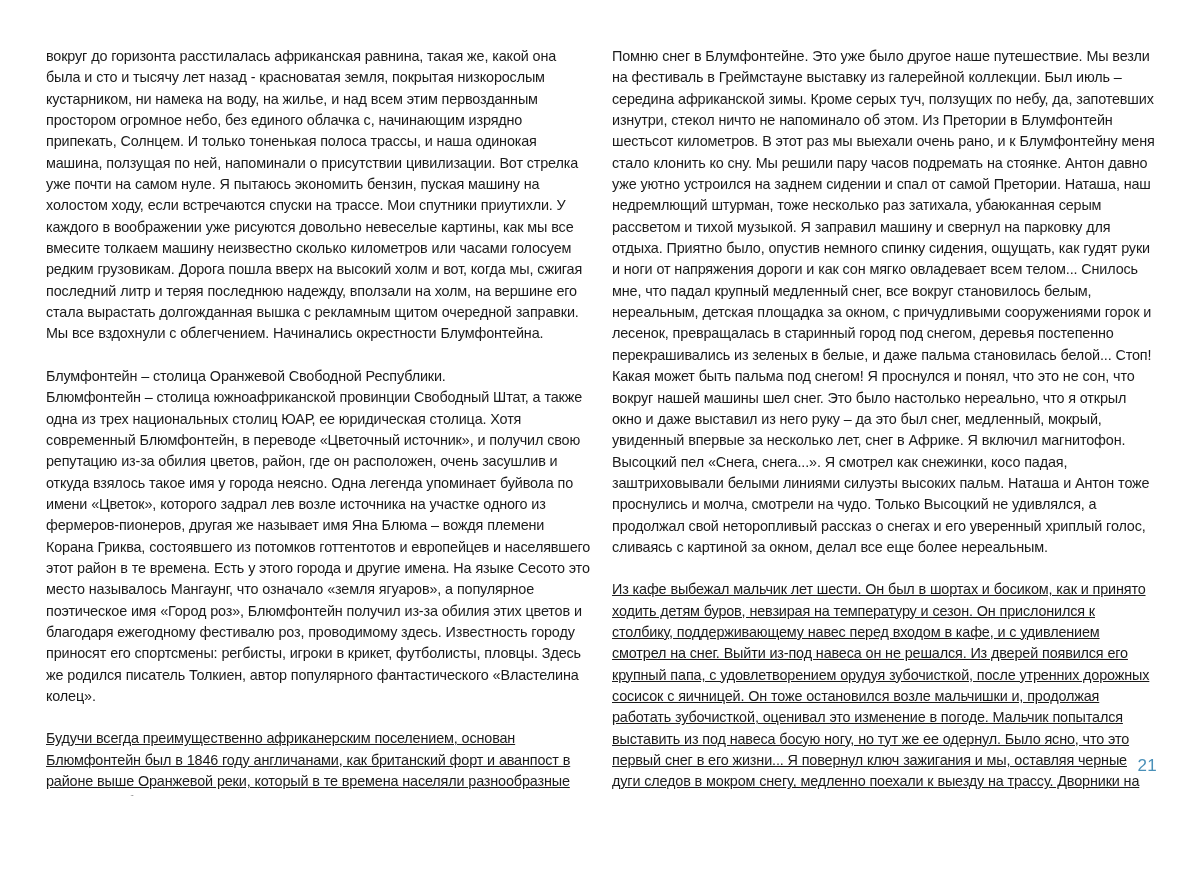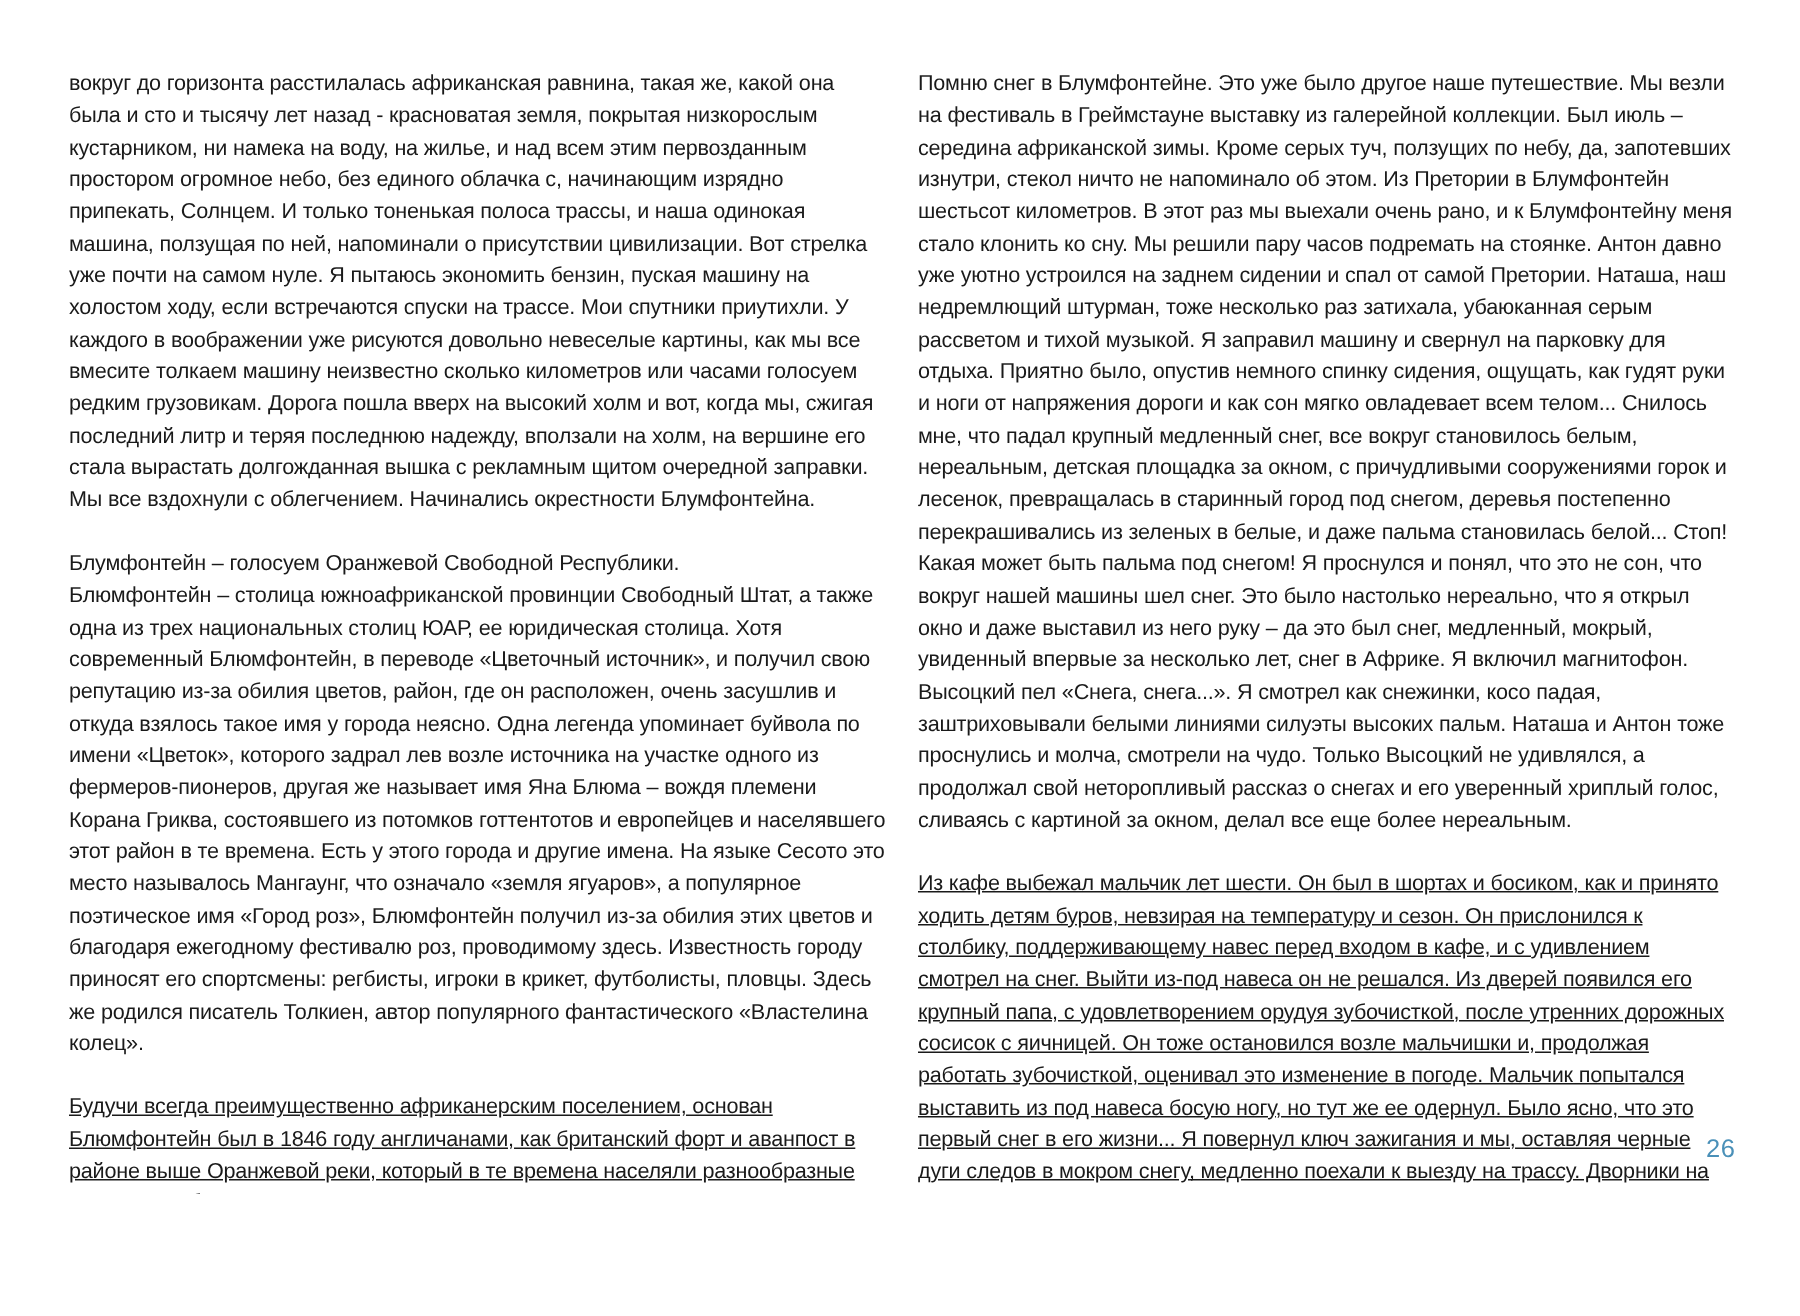--- a/index.html
+++ b/index.html
@@ -62,27 +62,27 @@
 </style>
 </head>
 <body>
 
 <div class="page">
 
   <div class="columns">
 
     <div class="column">
       <p class="para">вокруг до горизонта расстилалась африканская равнина, такая же, какой она была и сто и тысячу лет назад - красноватая земля, покрытая низкорослым кустарником, ни намека на воду, на жилье, и над всем этим первозданным простором огромное небо, без единого облачка с, начинающим изрядно припекать, Солнцем. И только тоненькая полоса трассы, и наша одинокая машина, ползущая по ней, напоминали о присутствии цивилизации. Вот стрелка уже почти на самом нуле. Я пытаюсь экономить бензин, пуская машину на холостом ходу, если встречаются спуски на трассе. Мои спутники приутихли. У каждого в воображении уже рисуются довольно невеселые картины, как мы все вмесите толкаем машину неизвестно сколько километров или часами голосуем редким грузовикам.  Дорога пошла вверх на высокий холм и вот, когда мы, сжигая последний литр и теряя последнюю надежду, вползали на холм, на вершине его стала вырастать долгожданная вышка с рекламным щитом очередной заправки. Мы все вздохнули с облегчением. Начинались окрестности Блумфонтейна.</p>
-      <p class="para para-tight">Блумфонтейн – голосуем Оранжевой Свободной Республики.</p>
+      <p class="para para-tight">Блумфонтейн – столица Оранжевой Свободной Республики.</p>
       <p class="para">Блюмфонтейн – столица южноафриканской провинции Свободный Штат, а также одна из трех национальных столиц ЮАР, ее юридическая столица.  Хотя современный Блюмфонтейн, в переводе «Цветочный источник»,  и получил свою репутацию из-за обилия цветов, район, где он расположен, очень засушлив и откуда взялось такое имя у города неясно. Одна легенда упоминает буйвола по имени «Цветок», которого задрал лев возле источника на участке одного из фермеров-пионеров, другая же называет имя Яна Блюма – вождя племени Корана Гриква, состоявшего из потомков готтентотов и европейцев и населявшего этот район в те времена. Есть у этого города и другие имена. На языке Сесото это место называлось Мангаунг, что означало «земля ягуаров», а популярное поэтическое имя «Город роз», Блюмфонтейн получил из-за обилия этих цветов и благодаря ежегодному фестивалю роз, проводимому здесь. Известность городу приносят его спортсмены: регбисты, игроки в крикет, футболисты, пловцы. Здесь же родился писатель Толкиен, автор популярного фантастического «Властелина колец».</p>
       <p class="para">Будучи всегда преимущественно африканерским поселением, основан Блюмфонтейн был в 1846 году англичанами, как британский форт и аванпост в районе выше Оранжевой реки, который в те времена населяли разнообразные поселенцы: буры, покинувшие Капскую колонию, а также местные племена Гриква и Басото. В дальнейшем Блюмфонтейн сыграл важную роль в становлении свободной Оранжевой Республики и с 1902 года был ее столицей.</p>
     </div>
 
     <div class="column">
       <p class="para">Помню снег в Блумфонтейне. Это уже было другое наше путешествие. Мы везли на фестиваль в Греймстауне выставку из галерейной коллекции. Был июль – середина африканской зимы. Кроме серых туч, ползущих по небу, да, запотевших изнутри, стекол ничто не напоминало об этом. Из Претории в Блумфонтейн шестьсот километров. В этот раз мы выехали очень рано, и к Блумфонтейну меня стало клонить ко сну. Мы решили пару часов подремать на стоянке. Антон давно уже уютно устроился на заднем сидении и спал от самой Претории. Наташа, наш недремлющий штурман, тоже несколько раз затихала, убаюканная серым рассветом и тихой музыкой. Я заправил машину и свернул на парковку для отдыха. Приятно было, опустив немного спинку сидения, ощущать, как гудят руки и ноги от напряжения дороги и как сон мягко овладевает всем телом... Снилось мне, что падал крупный медленный снег, все вокруг становилось белым, нереальным, детская площадка за окном, с причудливыми сооружениями горок и лесенок, превращалась в старинный город под снегом, деревья постепенно перекрашивались из зеленых в белые, и даже пальма становилась белой... Стоп! Какая может быть пальма под снегом! Я проснулся и понял, что это не сон, что вокруг нашей машины шел снег. Это было настолько нереально, что я открыл окно и даже выставил из него руку – да это был снег, медленный, мокрый, увиденный впервые за несколько лет, снег в Африке. Я включил магнитофон. Высоцкий пел «Снега, снега...». Я смотрел как снежинки, косо падая, заштриховывали белыми линиями силуэты высоких пальм. Наташа и Антон тоже проснулись и молча, смотрели на чудо. Только Высоцкий не удивлялся, а продолжал свой неторопливый рассказ о снегах и его уверенный хриплый голос, сливаясь с картиной за окном, делал все еще более нереальным.</p>
       <p class="para">Из кафе выбежал мальчик лет шести. Он был в шортах и босиком, как и принято ходить детям буров, невзирая на температуру и сезон. Он прислонился к столбику, поддерживающему навес перед входом в кафе, и с удивлением смотрел на снег. Выйти из-под навеса он не решался. Из дверей появился его крупный папа, с удовлетворением орудуя зубочисткой, после утренних дорожных сосисок с яичницей. Он тоже остановился возле мальчишки и, продолжая работать зубочисткой, оценивал это изменение в погоде. Мальчик попытался выставить из под навеса босую ногу, но тут же ее одернул. Было ясно, что это первый снег в его жизни... Я повернул ключ зажигания и мы, оставляя черные дуги следов в мокром снегу, медленно поехали к выезду на трассу. Дворники на ветровом стекле привычно работали, сгоняя налипающие снежинки. Белая трасса с тонкими черными линиями от колес, уносилась к горизонту. Все вокруг было серовато-белым.</p>
     </div>
 
   </div>
 
-  <div class="page-number">26</div>
+  <div class="page-number">21</div>
 
 </div>
 
 </body></html>

